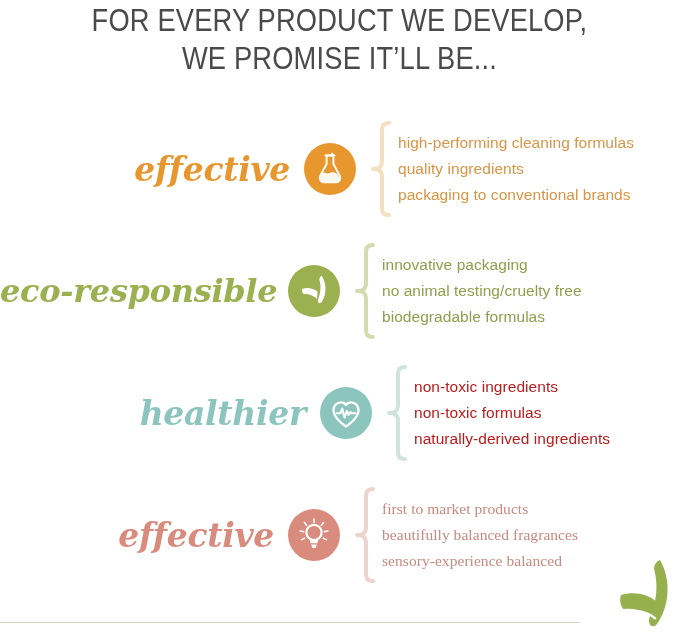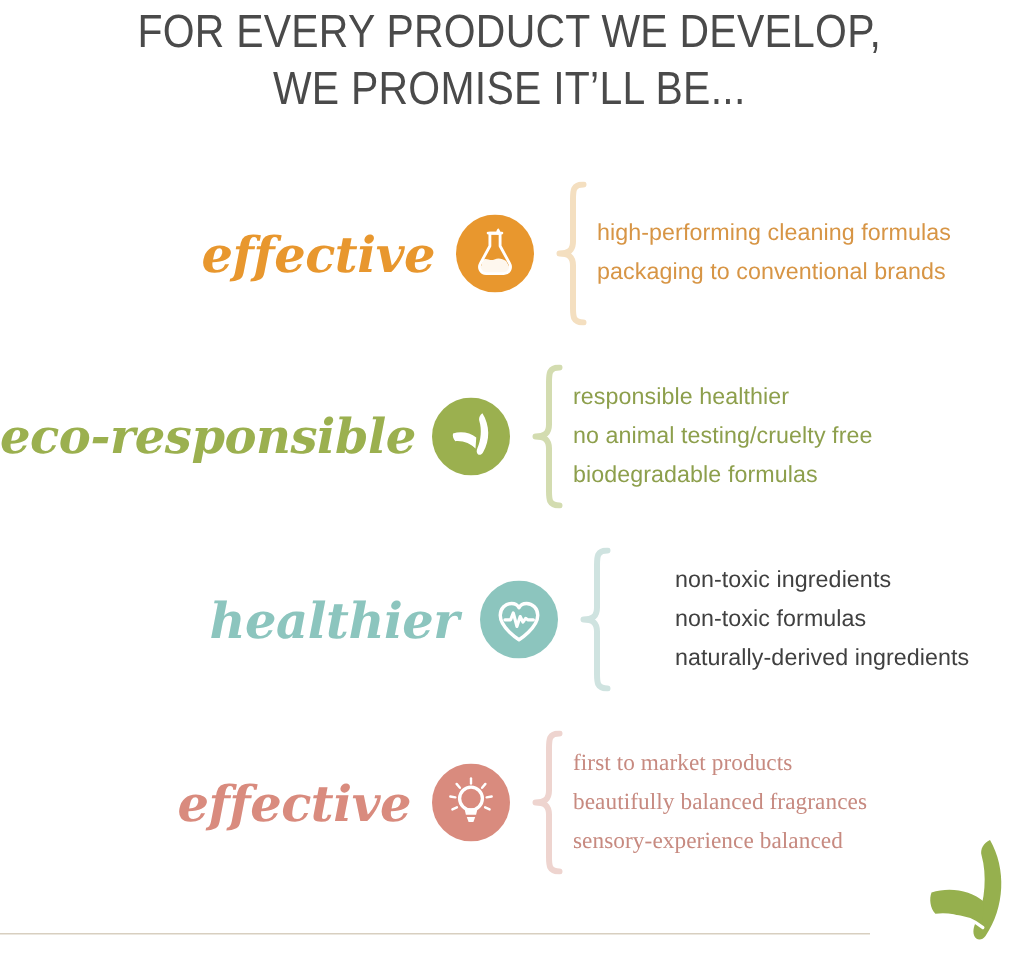--- a/index.html
+++ b/index.html
@@ -135,20 +135,21 @@
     </div>
 
     <div class="brace">
       <svg width="26" height="96" viewBox="0 0 26 96" aria-hidden="true">
         <path d="M21 2 C14 2 14 6 14 12 L14 40 C14 46 11 48 5 48 C11 48 14 50 14 56 L14 84 C14 90 14 94 21 94" fill="none" stroke="#f4dfc0" stroke-width="4" stroke-linecap="round" stroke-linejoin="round"></path>
       </svg>
     </div>
 
     <div class="items" style="color: rgb(215, 149, 69);">
       <div class="item">high-performing cleaning formulas</div>
+      <div class="item">quality ingredients</div>
       <div class="item">packaging to conventional brands</div>
     </div>
   </div>
 
   <div class="row">
     <div class="row-label wide" style="color: rgb(155, 176, 79);">eco-responsible</div>
 
     <div class="icon-wrap">
       <span>
         <svg width="52" height="52" viewBox="0 0 52 52" aria-hidden="true">
@@ -160,21 +161,21 @@
       </span>
     </div>
 
     <div class="brace">
       <svg width="26" height="96" viewBox="0 0 26 96" aria-hidden="true">
         <path d="M21 2 C14 2 14 6 14 12 L14 40 C14 46 11 48 5 48 C11 48 14 50 14 56 L14 84 C14 90 14 94 21 94" fill="none" stroke="#d3dcb0" stroke-width="4" stroke-linecap="round" stroke-linejoin="round"></path>
       </svg>
     </div>
 
     <div class="items" style="color: rgb(141, 159, 76);">
-      <div class="item">responsible healthier</div>
+      <div class="item">innovative packaging</div>
       <div class="item">no animal testing/cruelty free</div>
       <div class="item">biodegradable formulas</div>
     </div>
   </div>
 
   <div class="row">
     <div class="row-label" style="color: rgb(140, 197, 190); margin-left: 32px;">healthier</div>
 
     <div class="icon-wrap">
       <span>
@@ -185,21 +186,21 @@
         </svg>
       </span>
     </div>
 
     <div class="brace">
       <svg width="26" height="96" viewBox="0 0 26 96" aria-hidden="true">
         <path d="M21 2 C14 2 14 6 14 12 L14 40 C14 46 11 48 5 48 C11 48 14 50 14 56 L14 84 C14 90 14 94 21 94" fill="none" stroke="#cfe3e0" stroke-width="4" stroke-linecap="round" stroke-linejoin="round"></path>
       </svg>
     </div>
 
-    <div class="items" style="color: #404040; margin-left: 36px;">
+    <div class="items" style="color: #b91c1c;">
       <div class="item">non-toxic ingredients</div>
       <div class="item">non-toxic formulas</div>
       <div class="item">naturally-derived ingredients</div>
     </div>
   </div>
 
   <div class="row">
     <div class="row-label" style="color: rgb(217, 139, 126);">effective</div>
 
     <div class="icon-wrap">

